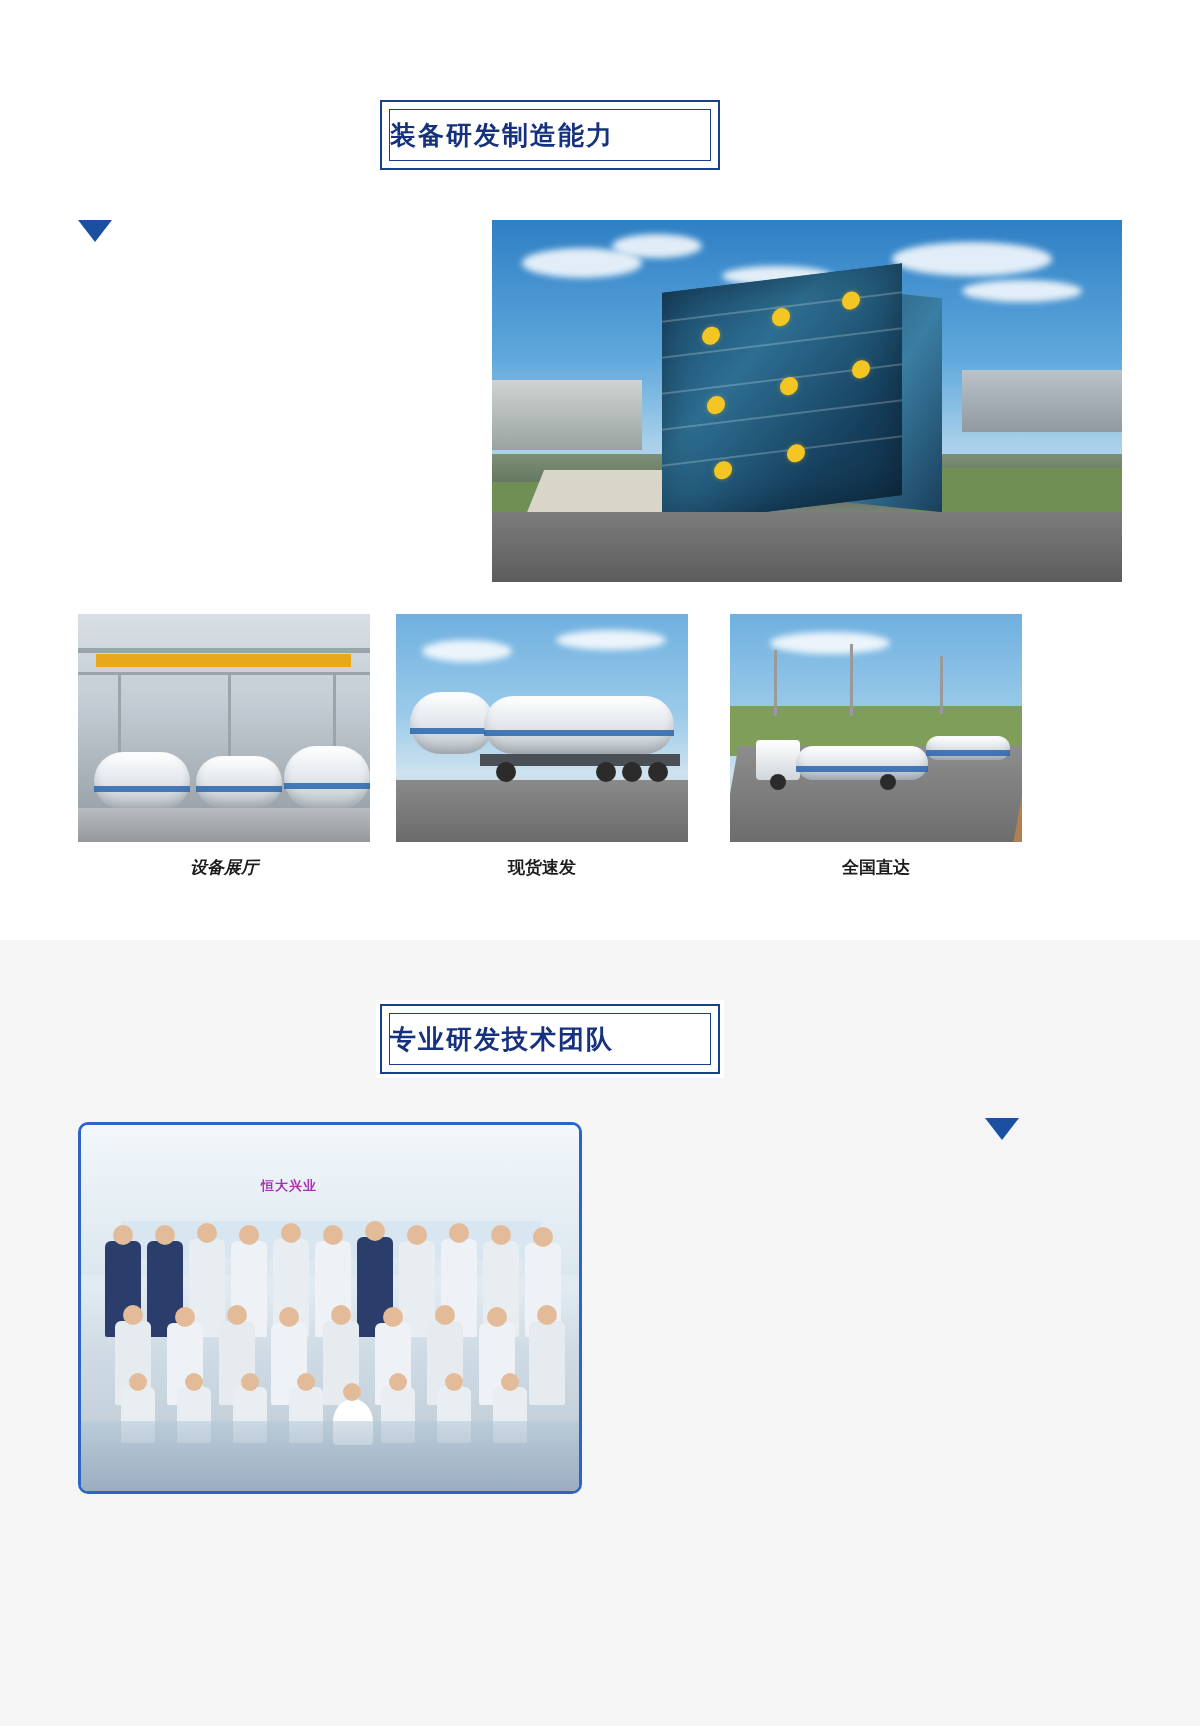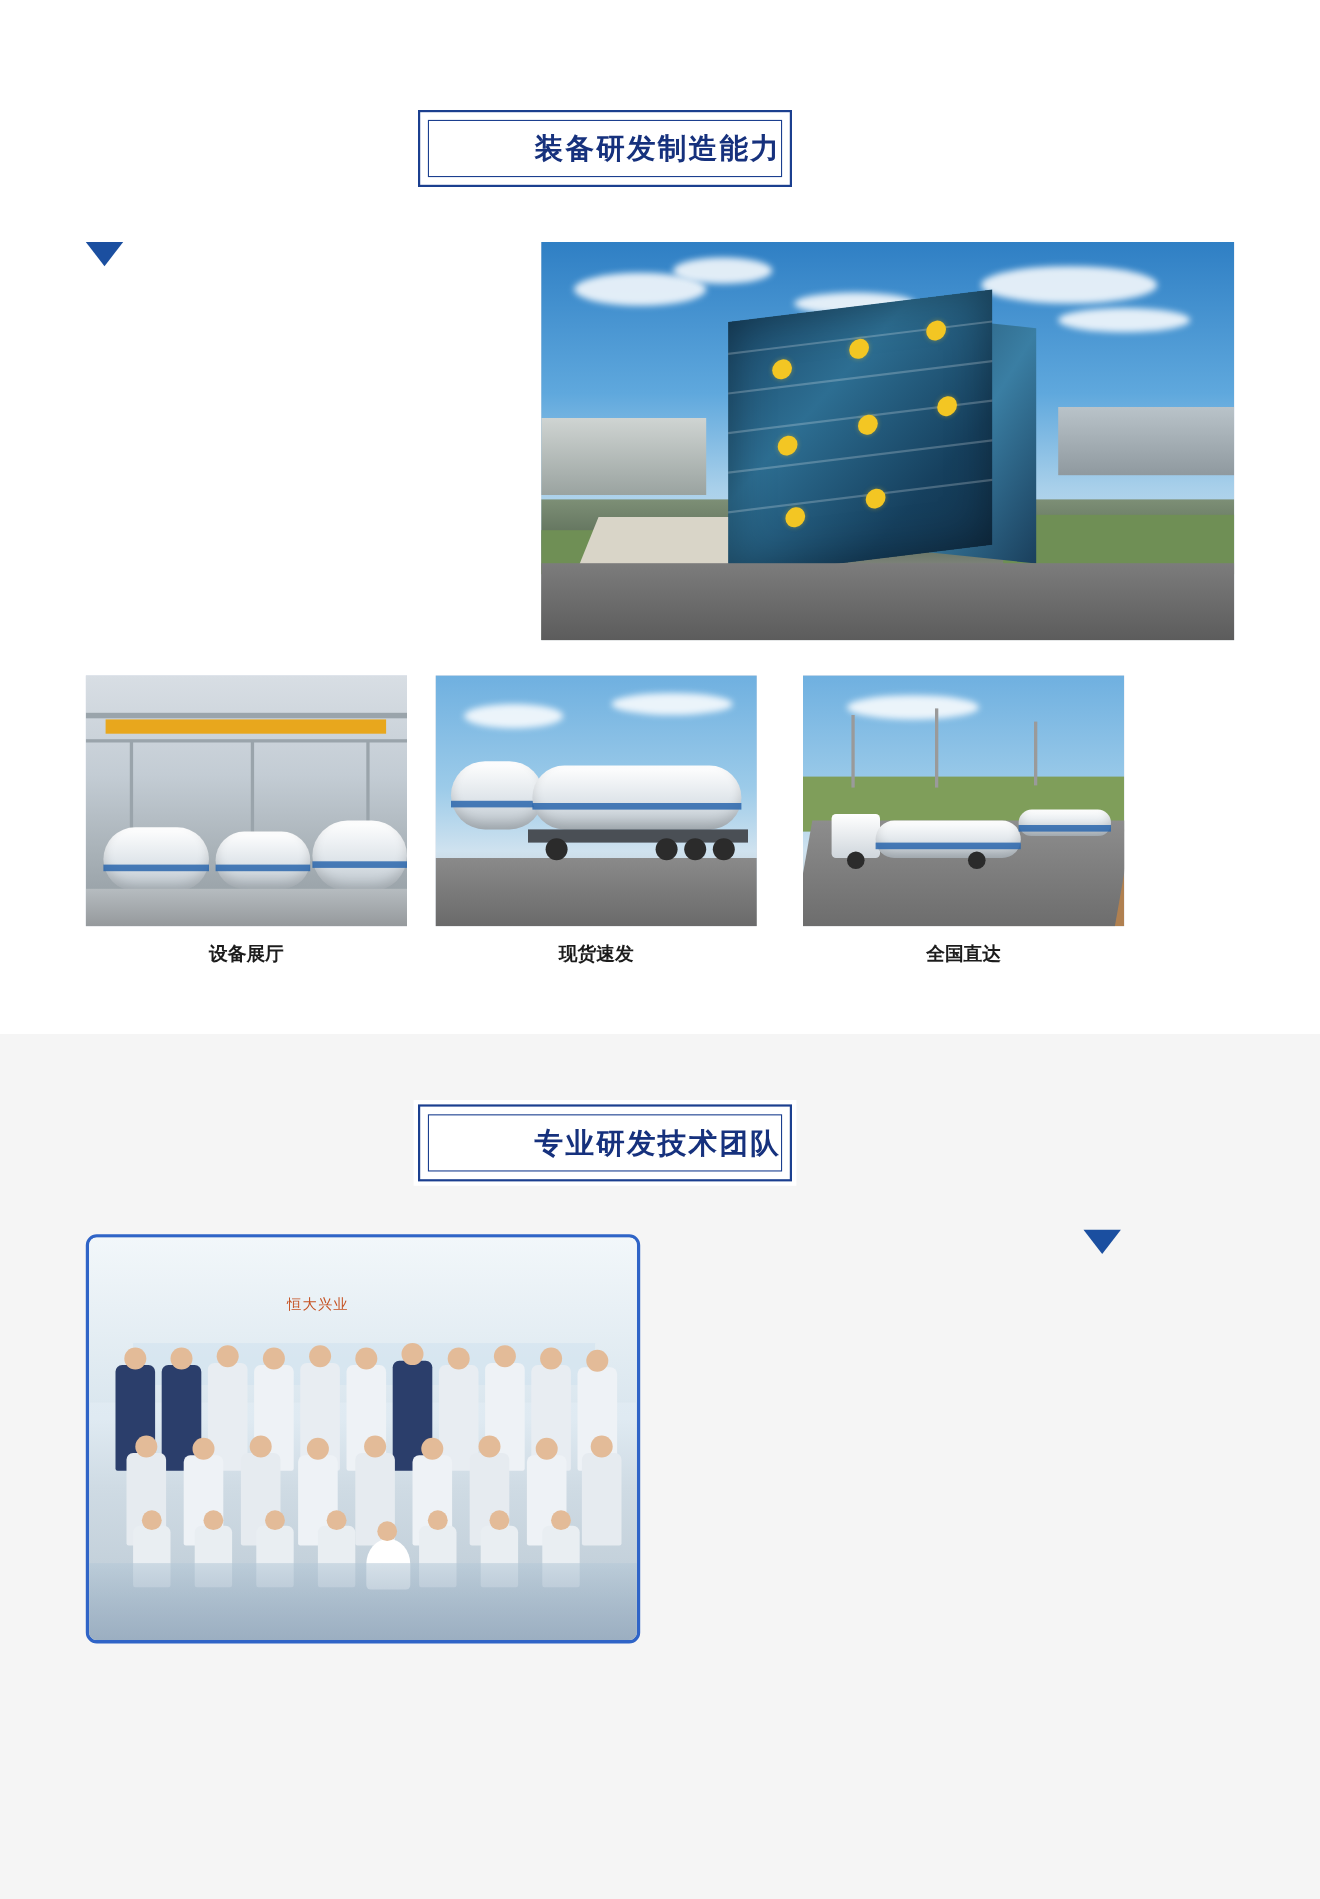--- a/index.html
+++ b/index.html
@@ -33,21 +33,21 @@
     align-items: center;
     justify-content: center;
     box-shadow: 0 0 0 4px #ffffff, 0 0 0 6px #1b3f8f00;
   }
   .title-badge .inner {
     border: 1px solid #1b3f8f;
     width: calc(100% - 14px);
     height: calc(100% - 14px);
     display: flex;
     align-items: center;
-    justify-content: flex-end;
+    justify-content: flex-start;
   }
   .title-badge .txt {
     color: #16317d;
     font-size: 26px;
     font-weight: bold;
     letter-spacing: 2px;
   }
 
   #badge1 { left: 380px; top: 100px; width: 340px; height: 70px; }
   #badge2 { left: 380px; top: 1004px; width: 340px; height: 70px; }
@@ -158,40 +158,40 @@
 
   .caption {
     position: absolute;
     width: 292px;
     text-align: center;
     font-size: 17px;
     font-weight: bold;
     color: #1c1c1c;
     top: 856px;
   }
-  #cap1 { left: 78px; }
+  #cap1 { left: 78px; font-style: italic; }
   #cap2 { left: 396px; }
   #cap3 { left: 730px; }
 
   
   #photo-team {
     left: 78px; top: 1122px; width: 504px; height: 372px;
     border: 3px solid #2f64c7; border-radius: 10px;
   }
   .hall-bg {
     position:absolute; inset:0;
     background: linear-gradient(180deg,#eaf2f7 0%, #dfeaf2 45%, #cfdbe4 62%, #b9c7d2 100%);
   }
   .hall-wall {
     position:absolute; left:0; right:0; top:0; height:150px;
     background: linear-gradient(180deg,#f2f7fa,#dbe7ef);
   }
   .led-bar { position:absolute; background:#cfe2ee; }
   .brand-mark {
-    position:absolute; left:180px; top:52px; color:#c2410c; font-size:13px; font-weight:normal;
+    position:absolute; left:180px; top:52px; color:#a21caf; font-size:13px; font-weight:bold;
     letter-spacing:1px; opacity:.9;
   }
   .person { position:absolute; border-radius:6px 6px 2px 2px; }
   .head { position:absolute; border-radius:50%; background:#e3bb98; }
   .floor-reflect {
     position:absolute; left:0; right:0; bottom:0; height:70px;
     background: linear-gradient(180deg, rgba(180,200,215,.55), rgba(150,170,190,.85));
   }
 </style>
 </head>

